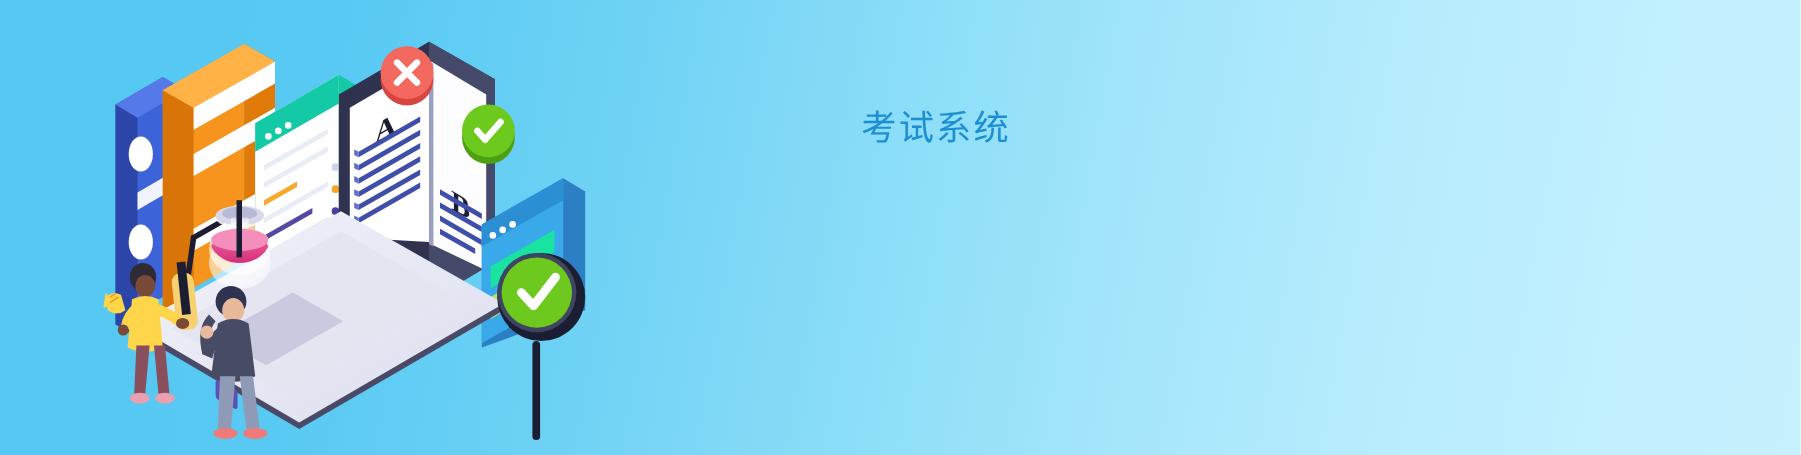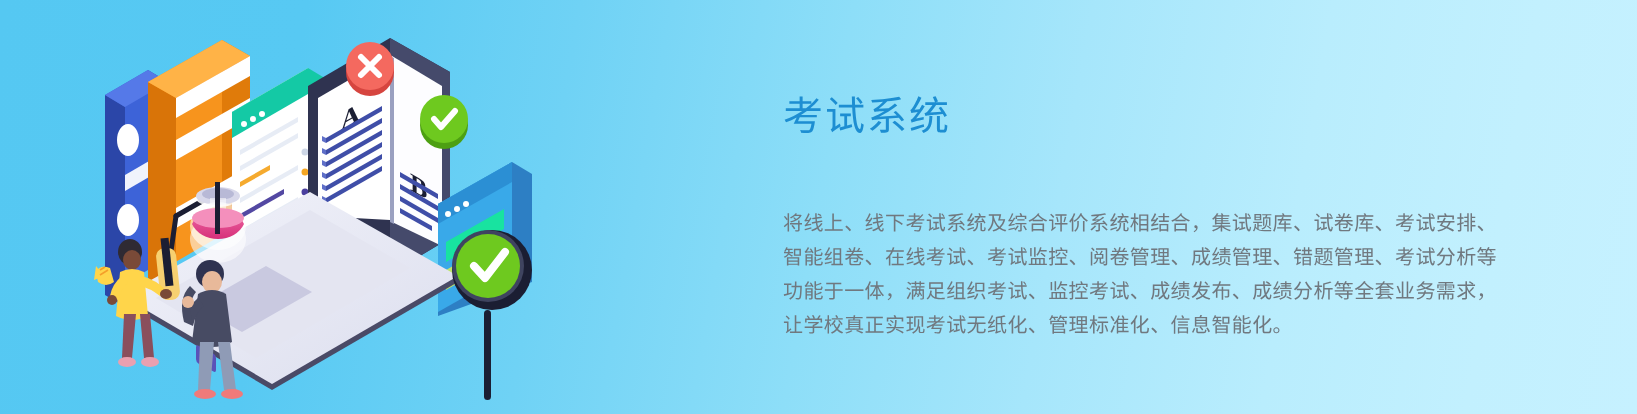--- a/index.html
+++ b/index.html
@@ -27,21 +27,21 @@
   }
   #illustration svg { display: block; width: 520px; height: 380px; }
 
   
   #text-block {
     position: absolute;
     left: 783px; top: 88px;
     width: 700px;
   }
   #page-title {
-    font-size: 40px;
+    font-size: 32px;
     line-height: 56px;
     letter-spacing: 2px;
     color: #1d8ed2;
     font-weight: 400;
     white-space: nowrap;
   }
   #description {
     margin-top: 62px;
     width: 690px;
     font-size: 20px;
@@ -236,21 +236,15 @@
         <path d="M140,322 l-2,48 h12 l4,-48 z" fill="#8f9bb6"></path>
         <path d="M158,322 l6,48 h12 l-6,-48 z" fill="#8f9bb6"></path>
         <ellipse cx="145" cy="374" rx="11" ry="5" fill="#f07a7a"></ellipse>
         <ellipse cx="172" cy="374" rx="11" ry="5" fill="#f07a7a"></ellipse>
       </g>
     </svg>
   </div>
 
   <div id="text-block">
     <h1 id="page-title">考试系统</h1>
-    <p id="description">
-      <span class="line">将线上、线下考试系统及综合评价系统相结合，集试题库、试卷库、考试安排、</span>
-      <span class="line">智能组卷、在线考试、考试监控、阅卷管理、成绩管理、错题管理、考试分析等</span>
-      <span class="line">功能于一体，满足组织考试、监控考试、成绩发布、成绩分析等全套业务需求，</span>
-      <span class="line">让学校真正实现考试无纸化、管理标准化、信息智能化。</span>
-    </p>
   </div>
 
 </div>
 
 </body></html>

